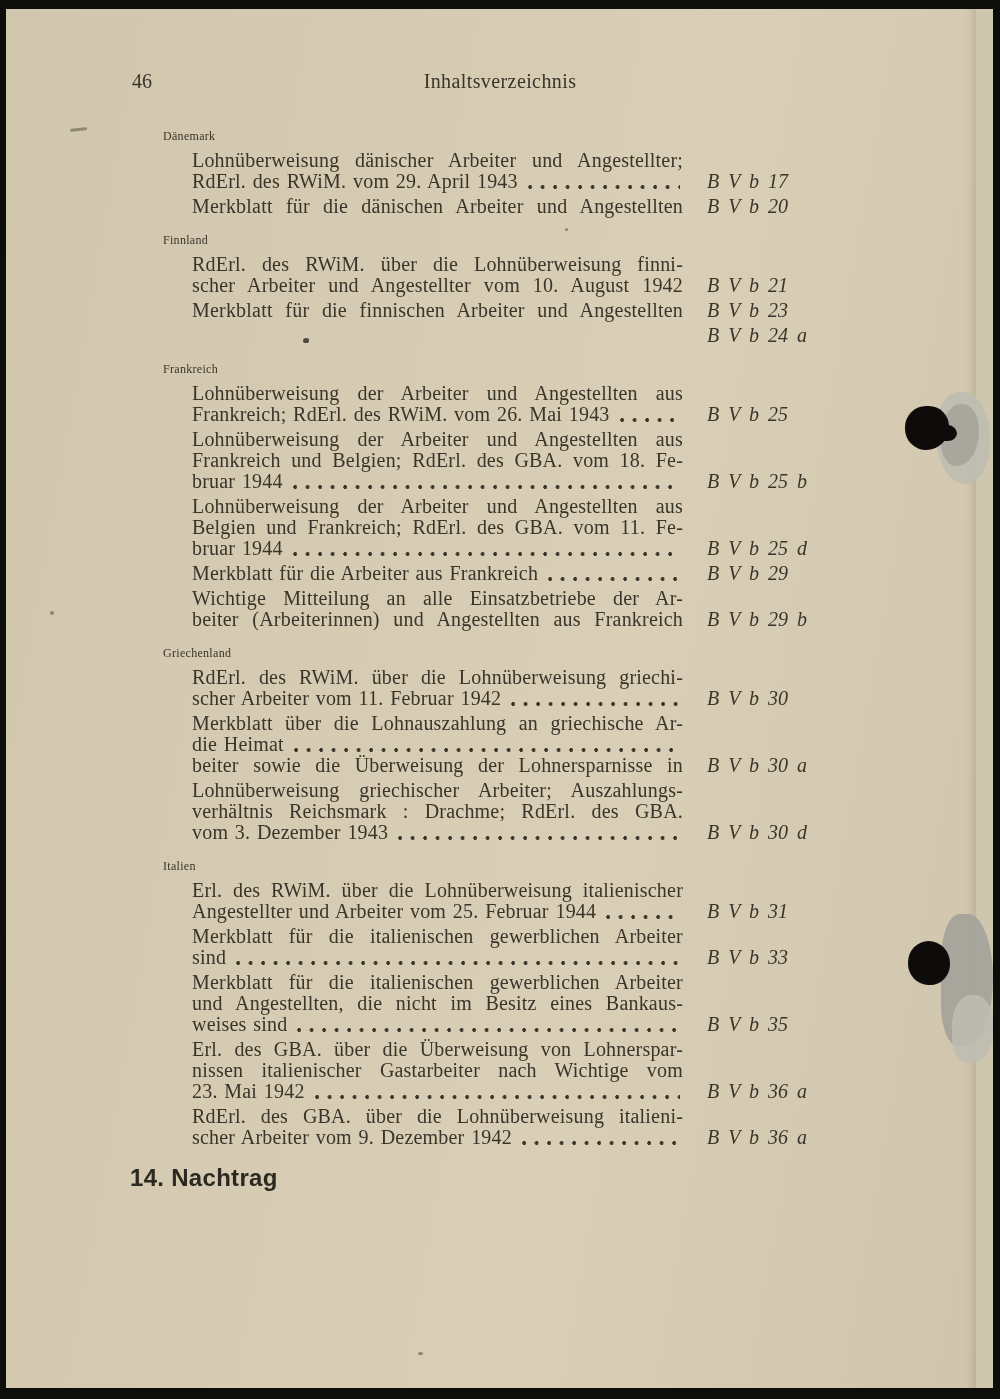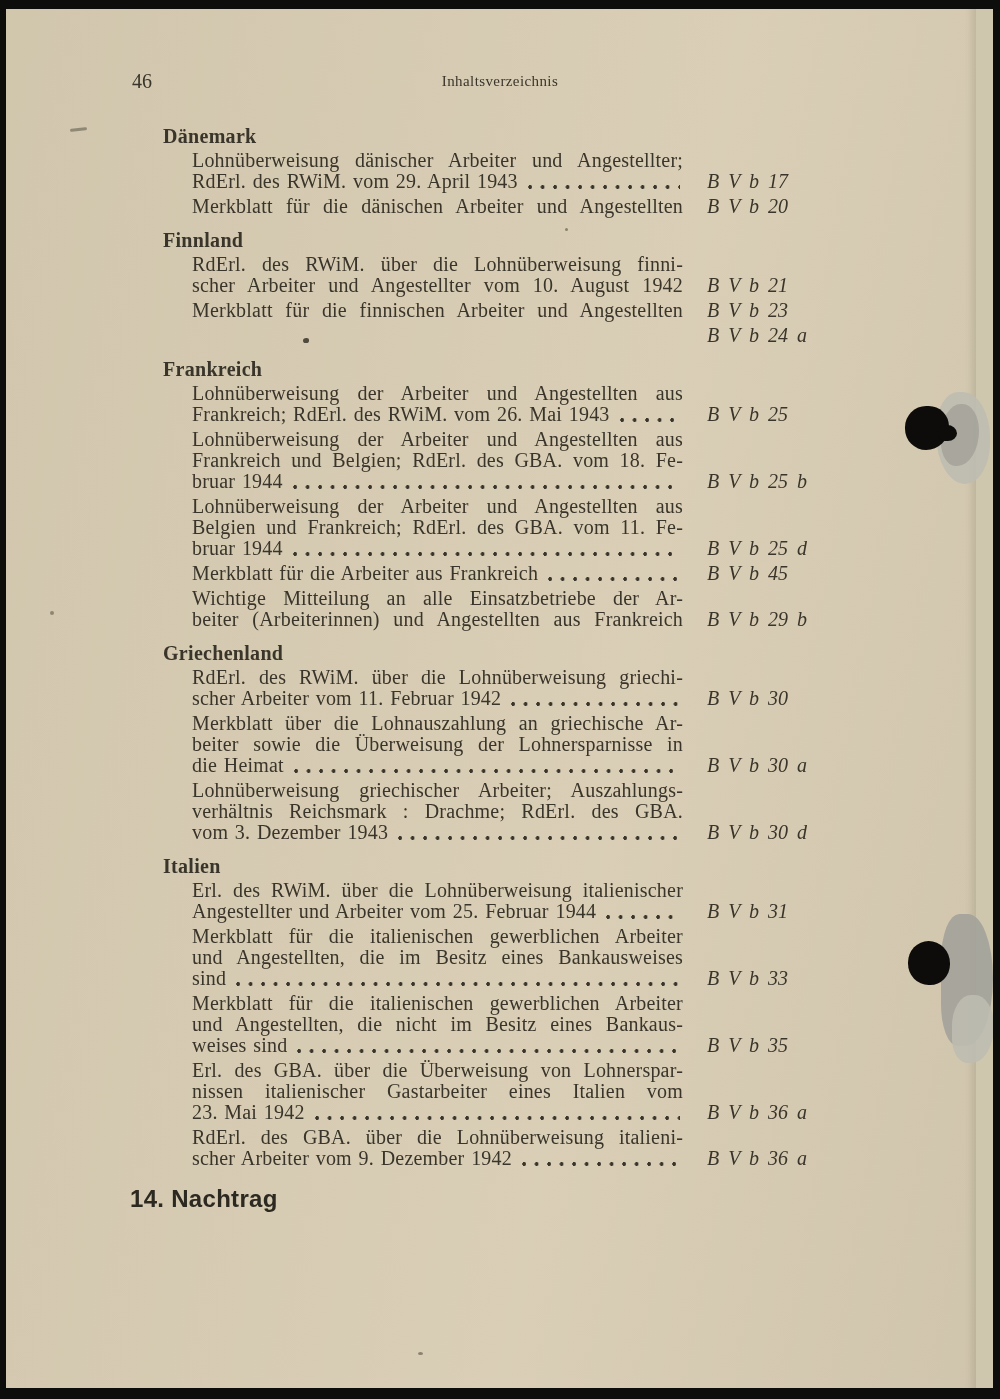--- a/index.html
+++ b/index.html
@@ -15,25 +15,25 @@
   .edge-left   { position:absolute; left:0; top:0; width:6px; height:100%; background:var(--scan-border); }
   .edge-right  { position:absolute; right:0; top:0; width:7px; height:100%; background:var(--scan-border); }
   .right-strip {
     position:absolute; right:7px; top:0; width:17px; height:100%;
     background:var(--paper-edge-strip);
     box-shadow:-4px 0 7px rgba(110,104,85,0.22);
   }
   
   .page-head { position:absolute; top:70px; left:0; width:100%; height:26px; }
   .pagenum   { position:absolute; left:132px; top:0; font-size:20px; line-height:22px; }
-  .headtitle { position:absolute; left:0; top:0; width:100%; text-align:center; font-size:15px; line-height:22px; letter-spacing:0.4px; }
+  .headtitle { position:absolute; left:0; top:0; width:100%; text-align:center; font-size:20px; line-height:22px; letter-spacing:0.4px; }
   
   .content { position:absolute; left:163px; top:113px; width:645px; }
   .toc-section { margin-top:13px; }
-  .section-title { font-size:20px; line-height:21px; margin-bottom:3px; letter-spacing:0.3px;font-weight:bold; }
+  .section-title { font-size:12px; line-height:21px; margin-bottom:3px; letter-spacing:0.3px; }
   .entry { display:flex; margin-left:29px; margin-bottom:4px; width:616px; }
   .entry-lines { width:491px; }
   .line { font-size:20px; line-height:21px; word-spacing:1.5px; letter-spacing:0.2px; }
   .just { text-align:justify; text-align-last:justify; text-justify:inter-word; }
   .leaderline { display:flex; align-items:flex-end; }
   .ltext { white-space:nowrap; }
   .leader {
     flex:1 1 auto; height:6px; align-self:flex-end;
     margin:0 3px 2px 10px;
     background-image: radial-gradient(circle at 2.2px 3px, var(--ink) 1.7px, rgba(0,0,0,0) 2.1px);
@@ -145,21 +145,21 @@
             </div>
             <div class="ref">B V b 25 d</div>
           </div>
           <div class="entry">
             <div class="entry-lines">
               <div class="line leaderline">
                 <span class="ltext">Merkblatt für die Arbeiter aus Frankreich</span>
                 <span class="leader"></span>
               </div>
             </div>
-            <div class="ref">B V b 45</div>
+            <div class="ref">B V b 29</div>
           </div>
           <div class="entry">
             <div class="entry-lines">
               <div class="line just">Wichtige Mitteilung an alle Einsatzbetriebe der Ar-</div>
               <div class="line just">beiter (Arbeiterinnen) und Angestellten aus Frankreich</div>
             </div>
             <div class="ref">B V b 29 b</div>
           </div>
         </section>
         <section class="toc-section">
@@ -170,25 +170,25 @@
               <div class="line leaderline">
                 <span class="ltext">scher Arbeiter vom 11. Februar 1942</span>
                 <span class="leader"></span>
               </div>
             </div>
             <div class="ref">B V b 30</div>
           </div>
           <div class="entry">
             <div class="entry-lines">
               <div class="line just">Merkblatt über die Lohnauszahlung an griechische Ar-</div>
+              <div class="line leaderline">
+                <span class="ltext">die Heimat</span>
+                <span class="leader"></span>
+              </div>
               <div class="line just">beiter sowie die Überweisung der Lohnersparnisse in</div>
-              <div class="line leaderline">
-                <span class="ltext">die Heimat</span>
-                <span class="leader"></span>
-              </div>
             </div>
             <div class="ref">B V b 30 a</div>
           </div>
           <div class="entry">
             <div class="entry-lines">
               <div class="line just">Lohnüberweisung griechischer Arbeiter; Auszahlungs-</div>
               <div class="line just">verhältnis Reichsmark : Drachme; RdErl. des GBA.</div>
               <div class="line leaderline">
                 <span class="ltext">vom 3. Dezember 1943</span>
                 <span class="leader"></span>
@@ -205,21 +205,20 @@
               <div class="line leaderline">
                 <span class="ltext">Angestellter und Arbeiter vom 25. Februar 1944</span>
                 <span class="leader"></span>
               </div>
             </div>
             <div class="ref">B V b 31</div>
           </div>
           <div class="entry">
             <div class="entry-lines">
               <div class="line just">Merkblatt für die italienischen gewerblichen Arbeiter</div>
-              <div class="line just">und Angestellten, die im Besitz eines Bankausweises</div>
               <div class="line leaderline">
                 <span class="ltext">sind</span>
                 <span class="leader"></span>
               </div>
             </div>
             <div class="ref">B V b 33</div>
           </div>
           <div class="entry">
             <div class="entry-lines">
               <div class="line just">Merkblatt für die italienischen gewerblichen Arbeiter</div>
@@ -227,21 +226,21 @@
               <div class="line leaderline">
                 <span class="ltext">weises sind</span>
                 <span class="leader"></span>
               </div>
             </div>
             <div class="ref">B V b 35</div>
           </div>
           <div class="entry">
             <div class="entry-lines">
               <div class="line just">Erl. des GBA. über die Überweisung von Lohnerspar-</div>
-              <div class="line just">nissen italienischer Gastarbeiter eines Italien vom</div>
+              <div class="line just">nissen italienischer Gastarbeiter nach Wichtige vom</div>
               <div class="line leaderline">
                 <span class="ltext">23. Mai 1942</span>
                 <span class="leader"></span>
               </div>
             </div>
             <div class="ref">B V b 36 a</div>
           </div>
           <div class="entry">
             <div class="entry-lines">
               <div class="line just">RdErl. des GBA. über die Lohnüberweisung italieni-</div>

